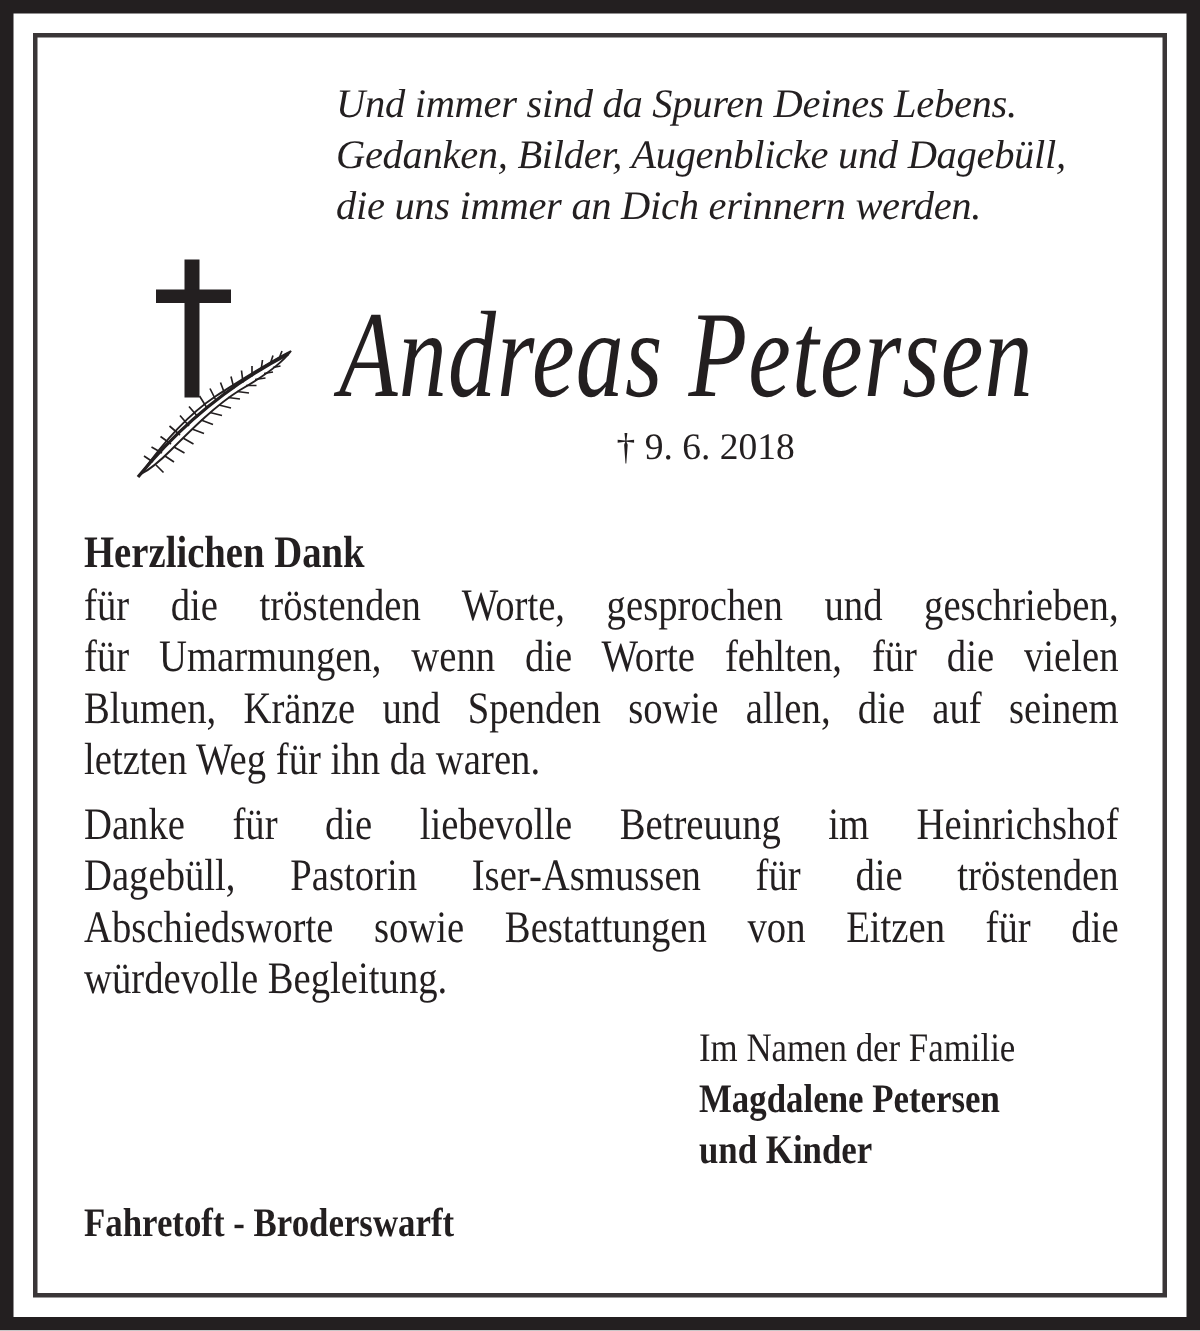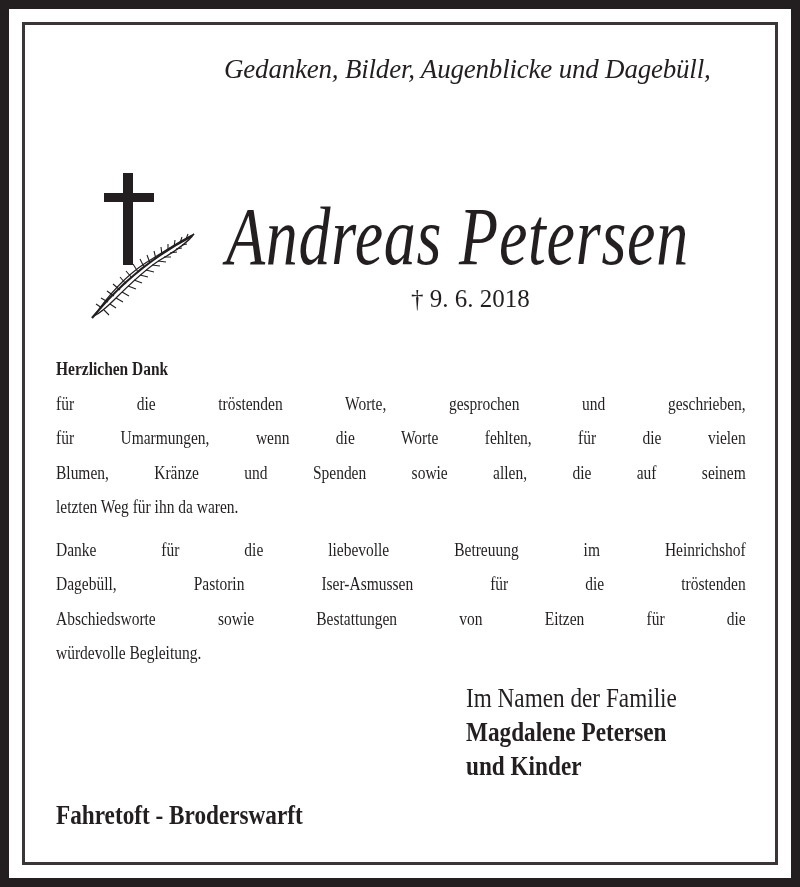--- a/index.html
+++ b/index.html
@@ -25,21 +25,21 @@
     font-style: italic; font-size: 82px; line-height: 90px;
     transform: scaleX(0.78); transform-origin: left top;
     white-space: nowrap; letter-spacing: 1px;
   }
   .death-date {
     position: absolute; left: 411px; top: 284px;
     font-size: 25px; line-height: 30px; white-space: nowrap;
   }
   .body-block {
     position: absolute; left: 56px; top: 352px; width: 690px;
-    font-size: 18px; line-height: 34.5px;
+    font-size: 30px; line-height: 34.5px;
   }
   .cond { transform: scaleX(0.86); transform-origin: left top; width: 802px; }
   .heading { font-weight: bold; }
   .justify { text-align: justify; text-align-last: left; }
   .para2 { margin-top: 8px; }
   .sig {
     position: absolute; left: 466px; top: 681px;
     font-size: 27px; line-height: 34px; white-space: nowrap;
     transform: scaleX(0.86); transform-origin: left top;
   }
@@ -51,21 +51,23 @@
   }
 </style>
 </head>
 <body>
 
 <div class="frame-outer">
   <div class="frame-inner"></div>
 </div>
 
 <div class="motto serif">
+  <div>Und immer sind da Spuren Deines Lebens.</div>
   <div>Gedanken, Bilder, Augenblicke und Dagebüll,</div>
+  <div>die uns immer an Dich erinnern werden.</div>
 </div>
 
 <div class="emblem">
   <svg width="112" height="156" viewBox="0 0 112 156" xmlns="http://www.w3.org/2000/svg">
     <g>
       <rect x="35" y="5" width="10" height="92" fill="#231f20"></rect>
       <rect x="16" y="25" width="50" height="9" fill="#231f20"></rect>
     </g>
     <g fill="none" stroke="#231f20">
       <path d="M4,150 C30,118 62,90 104,68" stroke-width="2.2"></path>

